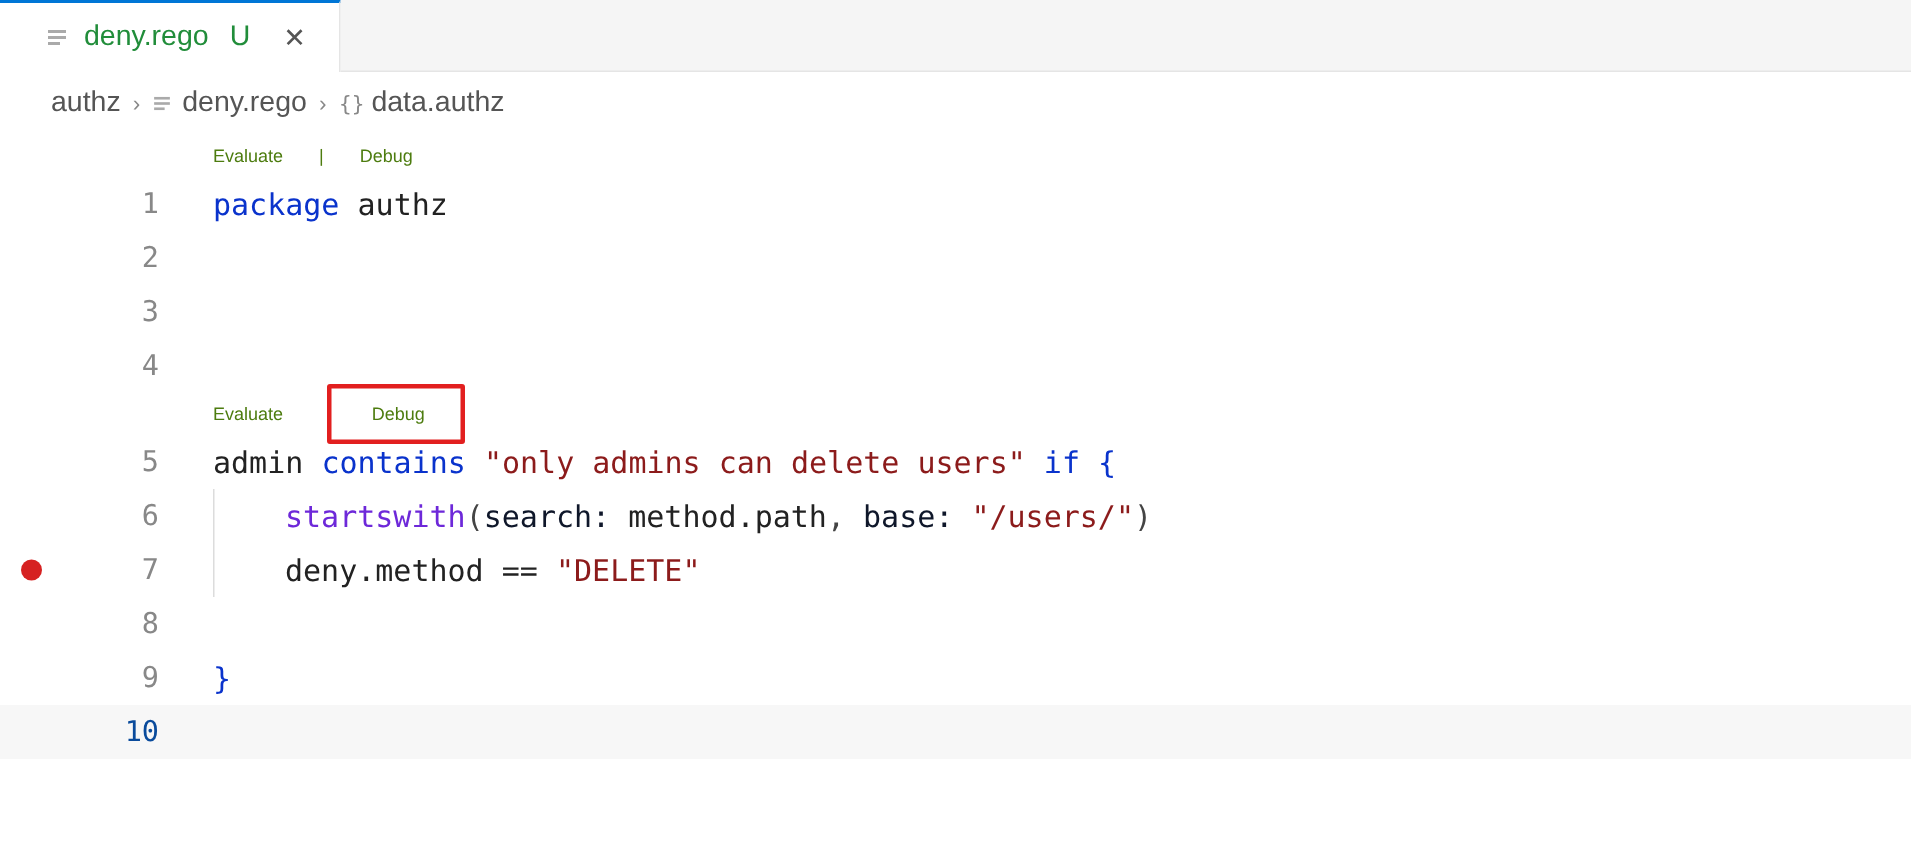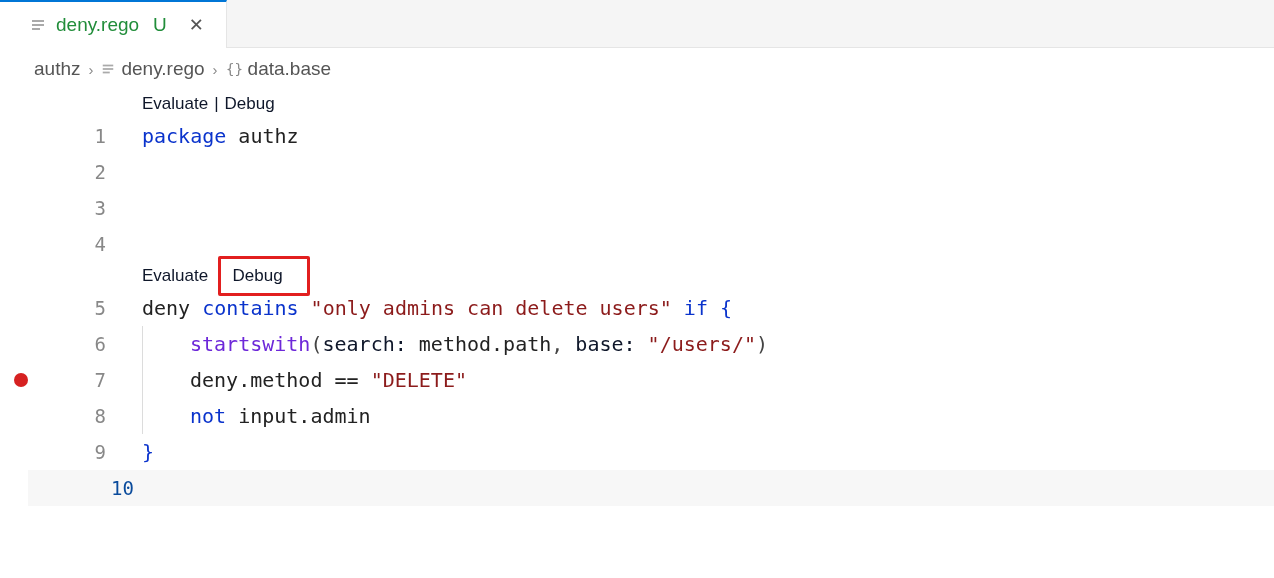--- a/index.html
+++ b/index.html
@@ -72,38 +72,37 @@
 
   
   .editor {
     position: relative;
     font-family: "SF Mono", Menlo, Consolas, monospace;
     font-size: 20px;
     line-height: 36px;
   }
   .codelens {
     display: flex;
-    gap: 6px;
+    gap: 24px;
     font-family: -apple-system, BlinkMacSystemFont, "Segoe UI", Helvetica, Arial, sans-serif;
-    font-size: 17px;
-    color: #0f172a;
+    font-size: 12px;
+    color: #4d7c0f;
     padding-left: 142px;
     height: 28px;
     align-items: center;
     position: relative;
   }
   .codelens .lens-link { cursor: pointer; }
   .line {
     display: flex;
     align-items: center;
     height: 36px;
   }
   .line.current {
     background: #f7f7f7;
-    margin-left: 28px;
   }
   .gutter {
     width: 124px;
     display: flex;
     align-items: center;
     justify-content: flex-end;
     padding-right: 18px;
     color: #888;
     font-size: 19px;
     position: relative;
@@ -185,21 +184,21 @@
     </span>
     <span>deny.rego</span>
   </span>
   <span class="chev">›</span>
   <span class="seg">
     <span class="ico">
       <svg width="16" height="16" viewBox="0 0 16 16">
           <text x="0" y="13" font-size="14" fill="#888" font-family="monospace">{}</text>
         </svg>
     </span>
-    <span>data.base</span>
+    <span>data.authz</span>
   </span>
 </div>
 
 <div class="editor">
 
   <div class="codelens">
     <span class="lens-link">Evaluate</span>
     <span>|</span>
     <span class="lens-link">Debug</span>
   </div>
@@ -235,21 +234,21 @@
     <span class="lens-link">Evaluate</span>
     <span style="visibility:hidden;">|</span>
     <span class="lens-link" id="debug-lens-2" style="padding:4px 8px;">Debug</span>
     <span class="highlight-box" style="left:218px; top:-6px; width:92px; height:40px;"></span>
   </div>
 
   <div class="line">
     <div class="gutter">
         <span>5</span>
       </div>
-    <div class="code"><span class="nm">deny </span><span class="kw">contains</span><span class="str"> "only admins can delete users" </span><span class="kw">if</span><span> </span><span class="br">{</span></div>
+    <div class="code"><span class="nm">admin </span><span class="kw">contains</span><span class="str"> "only admins can delete users" </span><span class="kw">if</span><span> </span><span class="br">{</span></div>
   </div>
 
   <div class="line">
     <div class="gutter">
         <span>6</span>
       </div>
     <div class="code"><span class="indent-guide"></span><span class="indent-pad"></span><span class="fn">startswith</span><span class="par">(</span><span class="hint">search:</span><span class="nm"> method.path</span><span class="par">, </span><span class="hint">base:</span><span class="str"> "/users/"</span><span class="par">)</span></div>
   </div>
 
   <div class="line">
@@ -257,21 +256,20 @@
       <span class="breakpoint"></span>
       <span>7</span>
     </div>
     <div class="code"><span class="indent-guide"></span><span class="indent-pad"></span><span class="nm">deny.method </span><span class="op">==</span><span class="str"> "DELETE"</span></div>
   </div>
 
   <div class="line">
     <div class="gutter">
         <span>8</span>
       </div>
-    <div class="code"><span class="indent-guide"></span><span class="indent-pad"></span><span class="kw">not</span><span class="nm"> input.admin</span></div>
   </div>
 
   <div class="line">
     <div class="gutter">
         <span>9</span>
       </div>
     <div class="code"><span class="br">}</span></div>
   </div>
 
   <div class="line current">

